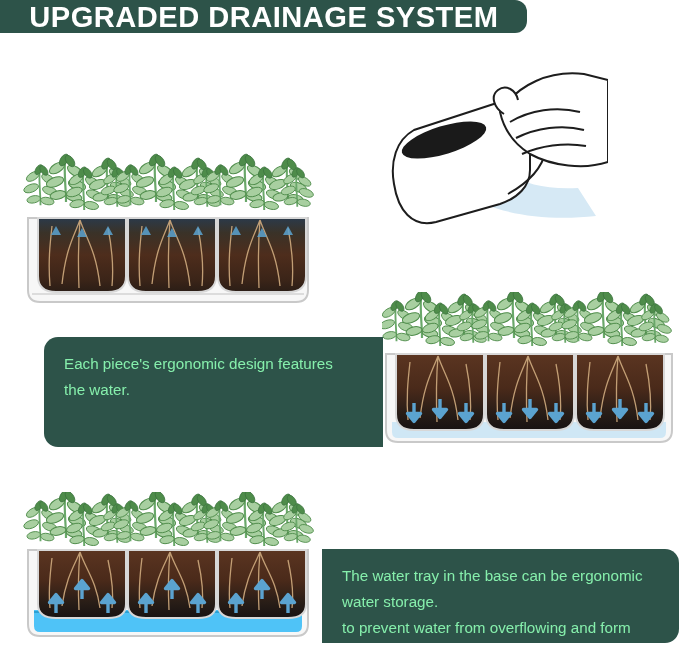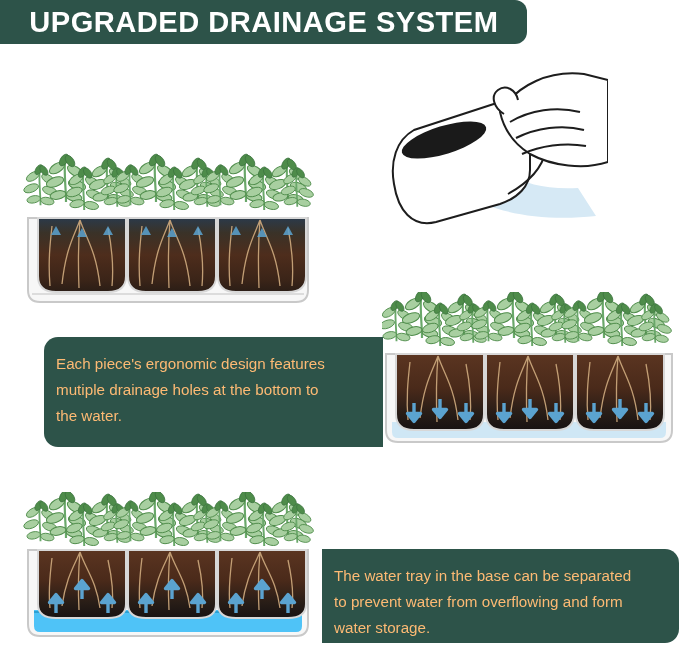--- a/index.html
+++ b/index.html
@@ -3,35 +3,35 @@
 <meta charset="utf-8">
 <style>
   * { margin:0; padding:0; box-sizing:border-box; }
   html,body { width:679px; height:646px; background:#ffffff; overflow:hidden; }
   body { font-family:"Liberation Sans", sans-serif; position:relative; }
 
   #stage { position:relative; width:679px; height:646px; background:#fff; }
 
   
   .banner{
-    position:absolute; left:0; top:0; width:527px; height:44px;
+    position:absolute; left:0; top:0; width:527px; height:33px;
     background:var(--green,#2d5349);
     border-top-right-radius:12px; border-bottom-right-radius:12px;
     display:flex; align-items:center; justify-content:center;
   }
   .banner-title{
     color:#ffffff; font-size:30px; font-weight:700; letter-spacing:.5px;
     font-family:"Liberation Sans", sans-serif;
     transform:scaleX(.97); white-space:nowrap;
   }
 
   
   .caption{
-    position:absolute; background:#2d5349; color:#fdba74;
-    font-size:15.2px; line-height:26px; padding:14px 18px 15px 12px;
+    position:absolute; background:#2d5349; color:#86efac;
+    font-size:15.2px; line-height:26px; padding:14px 18px 15px 20px;
   }
   .caption span{ display:block; white-space:nowrap; }
   #caption-1{ left:44px; top:337px; width:339px; height:110px;
               border-top-left-radius:14px; border-bottom-left-radius:14px; }
   #caption-2{ left:322px; top:549px; width:357px; height:94px;
               border-top-right-radius:14px; border-bottom-right-radius:14px; }
 
   
   .tray{ position:absolute; }
   .tray svg{ display:block; }
@@ -166,21 +166,20 @@
         <path d="M232,56 C252,44 278,40 302,46" fill="none"></path>
         <path d="M238,72 C258,62 284,58 306,64" fill="none"></path>
         <path d="M244,88 C262,80 286,76 308,80" fill="none"></path>
         <path d="M226,48 C216,42 212,30 220,24 C228,18 238,24 240,34" fill="#ffffff"></path>
       </g>
     </svg>
   </div>
 
   <div class="caption" id="caption-1">
     <span>Each piece's ergonomic design features</span>
-    <span>mutiple drainage holes at the bottom to</span>
     <span>the water.</span>
   </div>
 
   <div class="tray" id="tray-mid">
     <svg width="297" height="160" viewBox="0 0 297 160">
       <g transform="translate(2,0)">
         <use href="#clump" x="4"></use>
         <use href="#clump" x="96"></use>
         <use href="#clump" x="186"></use>
       </g>
@@ -252,18 +251,18 @@
           <use href="#arrowUp" x="176" y="110"></use>
           <use href="#arrowUp" x="214" y="110"></use>
           <use href="#arrowUp" x="240" y="96"></use>
           <use href="#arrowUp" x="266" y="110"></use>
         </g>
       </g>
     </svg>
   </div>
 
   <div class="caption" id="caption-2">
-    <span>The water tray in the base can be separated</span>
+    <span>The water tray in the base can be ergonomic</span>
+    <span>water storage.</span>
     <span>to prevent water from overflowing and form</span>
-    <span>water storage.</span>
   </div>
 
 </div>
 
 </body></html>

